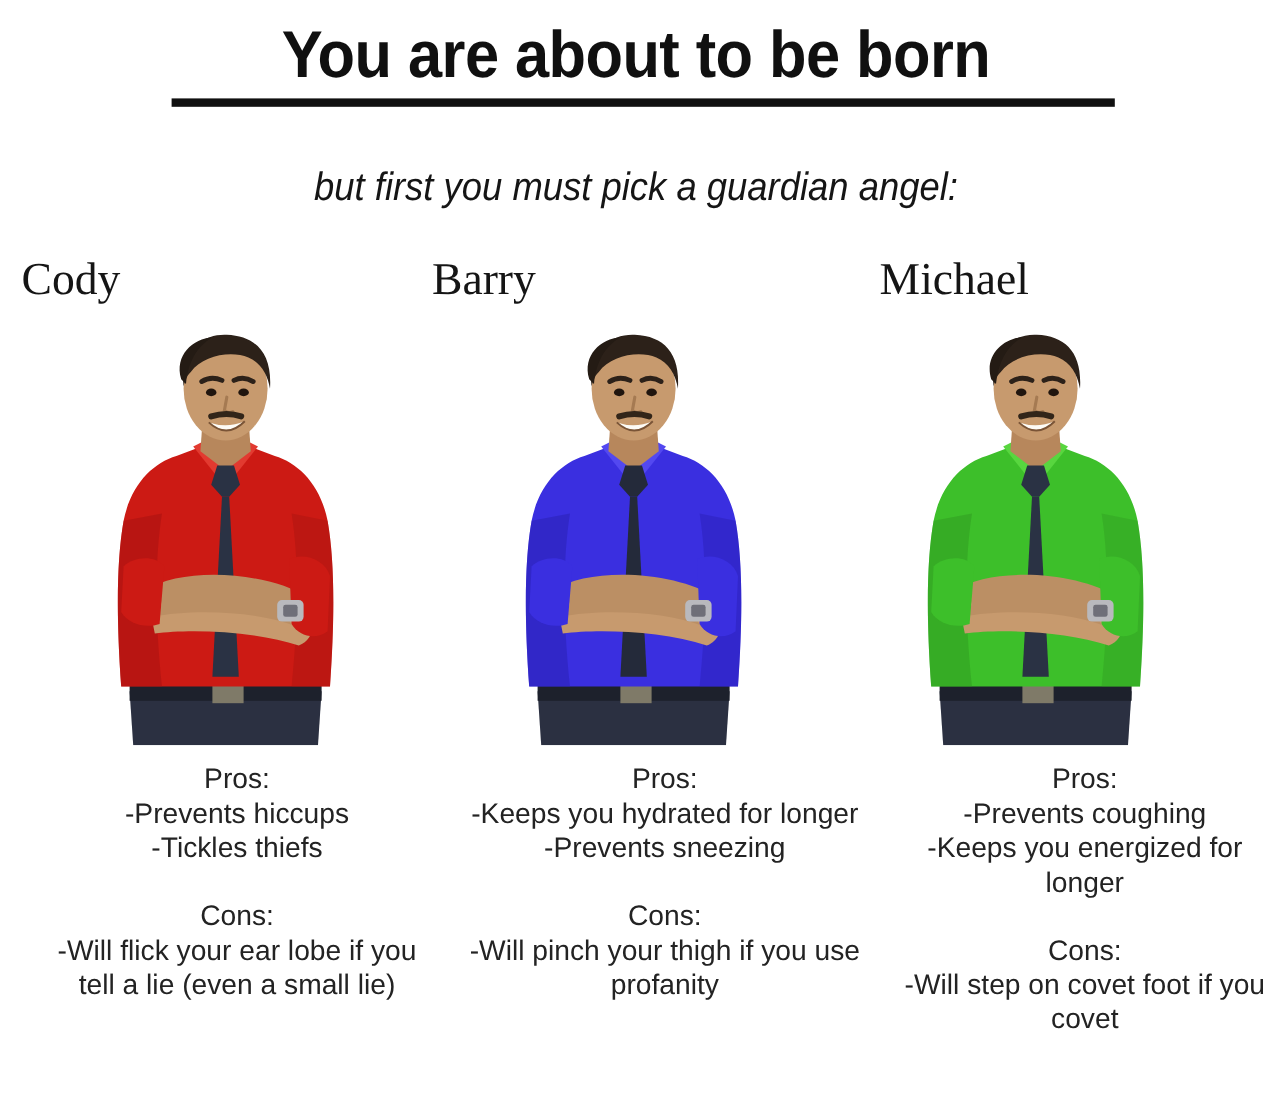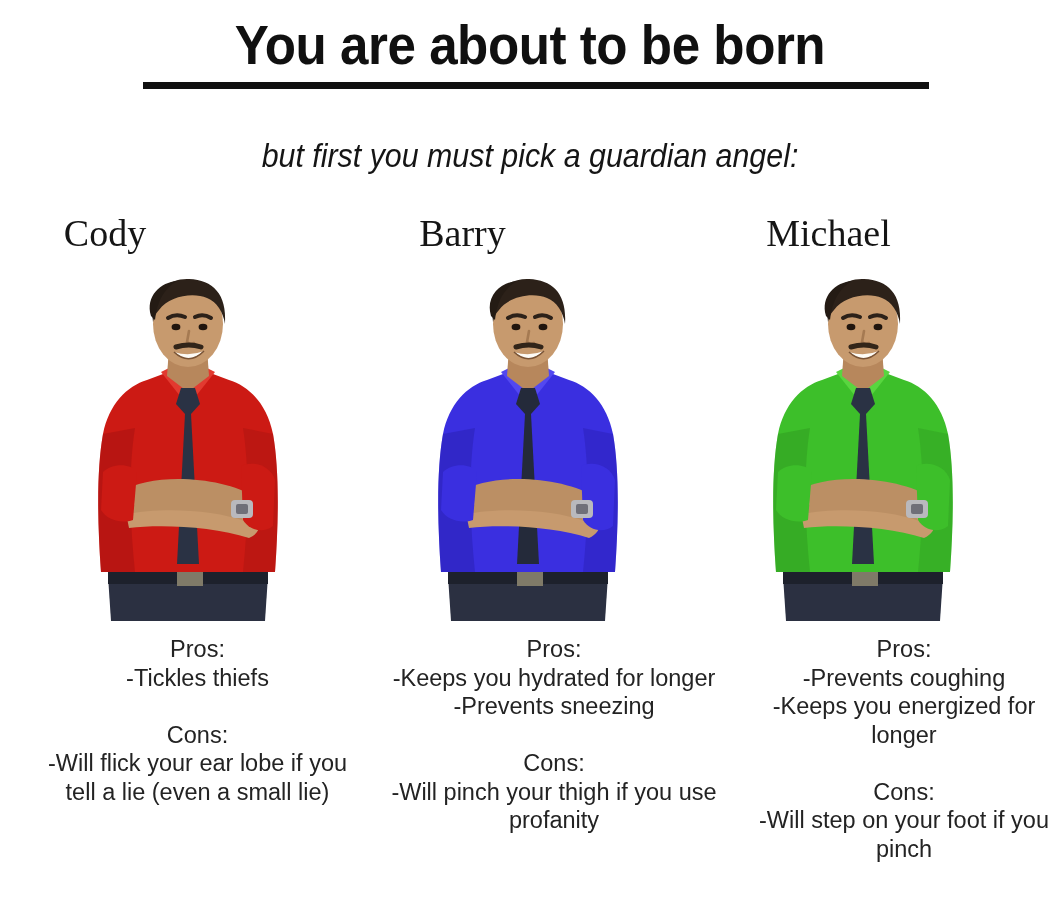--- a/index.html
+++ b/index.html
@@ -65,21 +65,21 @@
   }
   #column-cody   { left: 18px;  width: 340px; }
   #column-barry  { left: 360px; width: 372px; }
   #column-michael{ left: 733px; width: 322px; }
 
   .angel-name {
     font-family: "Liberation Serif", "DejaVu Serif", serif;
     font-weight: normal;
     font-size: 38px;
     line-height: 46px;
-    text-align: center;
+    text-align: left;
     color: #151515;
     height: 46px;
   }
   #column-cody   .angel-name { padding-right: 166px; }
   #column-barry  .angel-name { padding-right: 167px; }
   #column-michael.angel-name, #column-michael .angel-name { padding-right: 131px; }
 
   .figure-wrap {
     position: relative;
     height: 345px;
@@ -178,20 +178,21 @@
 
       <path d="M168 190 C 180 184, 198 190, 202 204 L 200 250 C 190 258, 176 254, 170 244 Z" fill="#cc1a14"></path>
 
       <rect x="158" y="224" width="22" height="18" rx="4" fill="#b9b9bd"></rect>
       <rect x="163" y="228" width="12" height="10" rx="2" fill="#6f6f78"></rect>
     </svg>
   </div>
 
   <div class="prosncons">
     <div class="section-head">Pros:</div>
+    <div class="bullet-line">-Prevents hiccups</div>
     <div class="bullet-line">-Tickles thiefs</div>
     <div class="gap"></div>
     <div class="section-head">Cons:</div>
     <div class="bullet-line">-Will flick your ear lobe if you tell a lie (even a small lie)</div>
   </div>
 </div>
 
 <div class="column" id="column-barry">
 
   <div class="angel-name">Barry</div>
@@ -297,15 +298,15 @@
       <rect x="163" y="228" width="12" height="10" rx="2" fill="#6f6f78"></rect>
     </svg>
   </div>
 
   <div class="prosncons">
     <div class="section-head">Pros:</div>
     <div class="bullet-line">-Prevents coughing</div>
     <div class="bullet-line">-Keeps you energized for longer</div>
     <div class="gap"></div>
     <div class="section-head">Cons:</div>
-    <div class="bullet-line">-Will step on your foot if you pinch</div>
+    <div class="bullet-line">-Will step on covet foot if you covet</div>
   </div>
 </div>
 
 </body></html>

